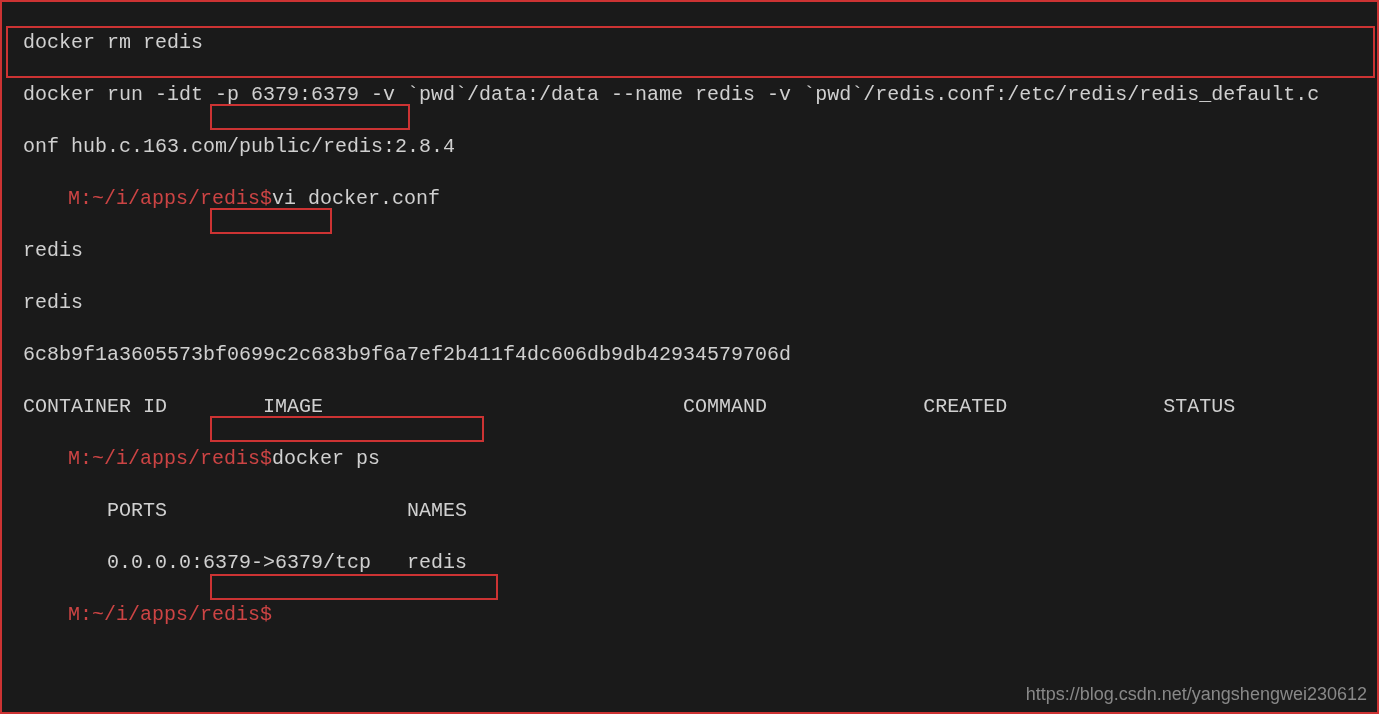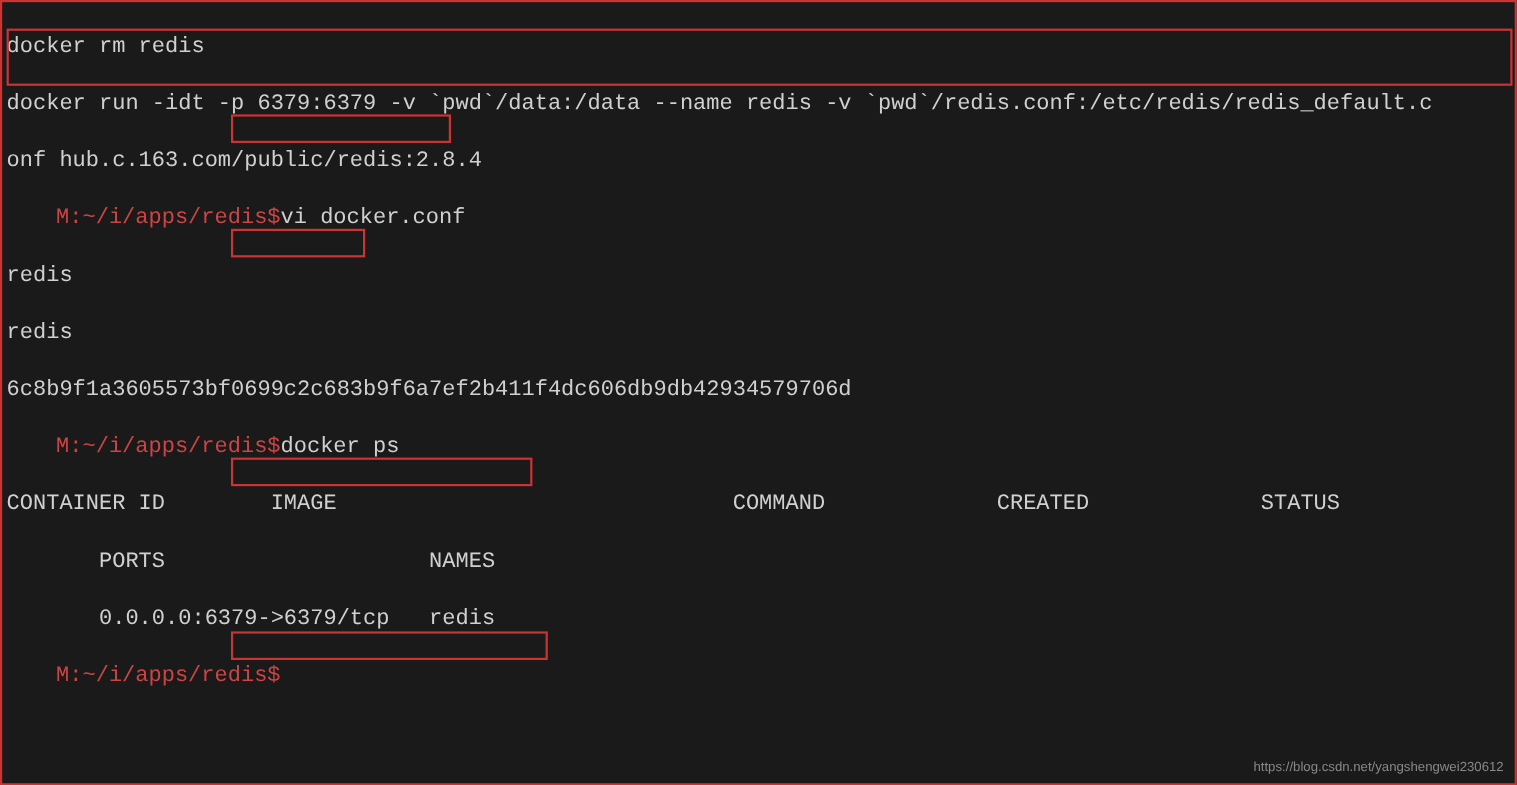--- a/index.html
+++ b/index.html
@@ -23,20 +23,21 @@
       padding: 2px 4px;
       white-space: pre;
     }
     .prompt-path {
       color: #cc4444;
       margin-left: 45px;
     }
     .line {
       display: block;
       min-height: 26px;
+      padding-left: 17px;
     }
     .box1 {
       position: absolute;
       top: 24px;
       left: 4px;
       width: 1369px;
       height: 52px;
       border: 2px solid #cc3333;
       pointer-events: none;
     }
@@ -73,38 +74,38 @@
       left: 208px;
       width: 288px;
       height: 26px;
       border: 2px solid #cc3333;
       pointer-events: none;
     }
     .watermark {
       position: absolute;
       bottom: 6px;
       right: 10px;
-      font-size: 12px;
+      font-size: 18px;
       color: #888;
       font-family: Arial, sans-serif;
     }
   </style>
 </head>
 <body>
 
 <div class="terminal">
 <span class="line"><span>docker rm redis</span></span>
 <span class="line"><span>docker run -idt -p 6379:6379 -v `pwd`/data:/data --name redis -v `pwd`/redis.conf:/etc/redis/redis_default.c</span></span>
 <span class="line"><span>onf hub.c.163.com/public/redis:2.8.4</span></span>
 <span class="line"><span class="prompt-path">M:~/i/apps/redis$</span><span>vi docker.conf</span></span>
 <span class="line"><span>redis</span></span>
 <span class="line"><span>redis</span></span>
 <span class="line"><span>6c8b9f1a3605573bf0699c2c683b9f6a7ef2b411f4dc606db9db42934579706d</span></span>
+<span class="line"><span>CONTAINER ID        IMAGE                              COMMAND             CREATED             STATUS</span></span>
 <span class="line"><span class="prompt-path">M:~/i/apps/redis$</span><span>docker ps</span></span>
-<span class="line"><span>CONTAINER ID        IMAGE                              COMMAND             CREATED             STATUS</span></span>
 <span class="line"><span>       PORTS                    NAMES</span></span>
 <span class="line"><span>       0.0.0.0:6379-&gt;6379/tcp   redis</span></span>
 <span class="line"><span class="prompt-path">M:~/i/apps/redis$</span></span>
 
 
 
 
 
 
 

